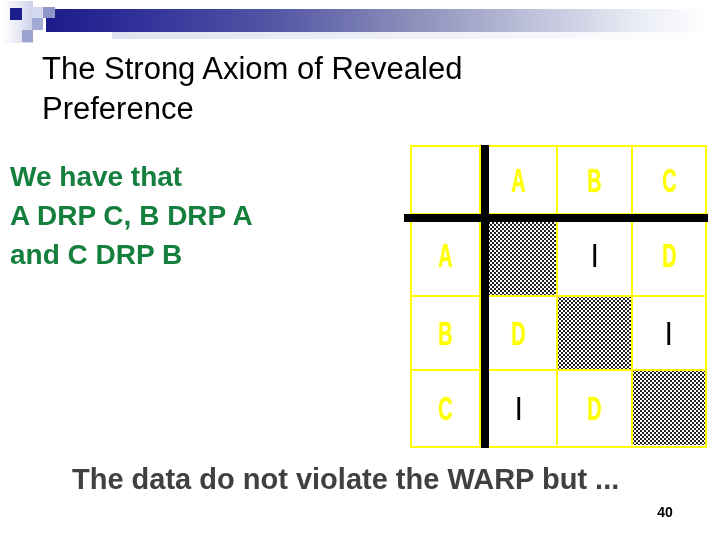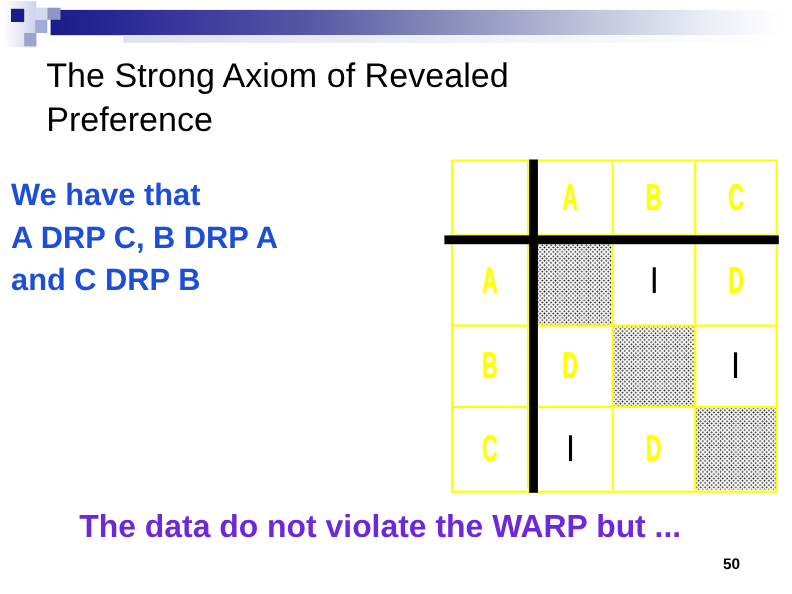--- a/index.html
+++ b/index.html
@@ -35,28 +35,28 @@
   }
 
   
   .title {
     position: absolute; left: 42px; top: 49px; width: 560px;
     font-size: 31px; line-height: 40px; font-weight: 400; color: #000;
     white-space: pre-line;
   }
   .tblock {
     position: absolute; left: 10px; width: 380px;
-    font-size: 28px; line-height: 39px; font-weight: 700; color: #1d4ed8;
+    font-size: 28px; line-height: 39px; font-weight: 700; color: #15803d;
     white-space: pre-line;
   }
   .tblock-1 { top: 157px; }
   .tblock-2 { top: 310px; }
   .footer-line {
     position: absolute; left: 72px; top: 463px; width: 620px;
-    font-size: 29px; font-weight: 700; color: #6d28d9;
+    font-size: 29px; font-weight: 700; color: #404040;
   }
   .page-number {
     position: absolute; left: 650px; top: 504px; width: 30px;
     font-size: 14px; font-weight: 700; color: #000; text-align: center;
   }
 
   
   .rp-table {
     position: absolute; left: 410px; top: 145px; width: 297px; height: 303px;
     border: 2px solid #ffff00;
@@ -170,15 +170,15 @@
       <div class="t-cell t-col-2">
           <span class="glyph glyph-yellow">D</span>
         </div>
       <div class="t-cell t-col-3 dotted"></div>
     </div>
     <div class="vline"></div>
     <div class="hline"></div>
   </div>
 
   <div class="footer-line">The data do not violate the WARP but ...</div>
-  <div class="page-number">50</div>
+  <div class="page-number">40</div>
 
 </div>
 
 </body></html>

